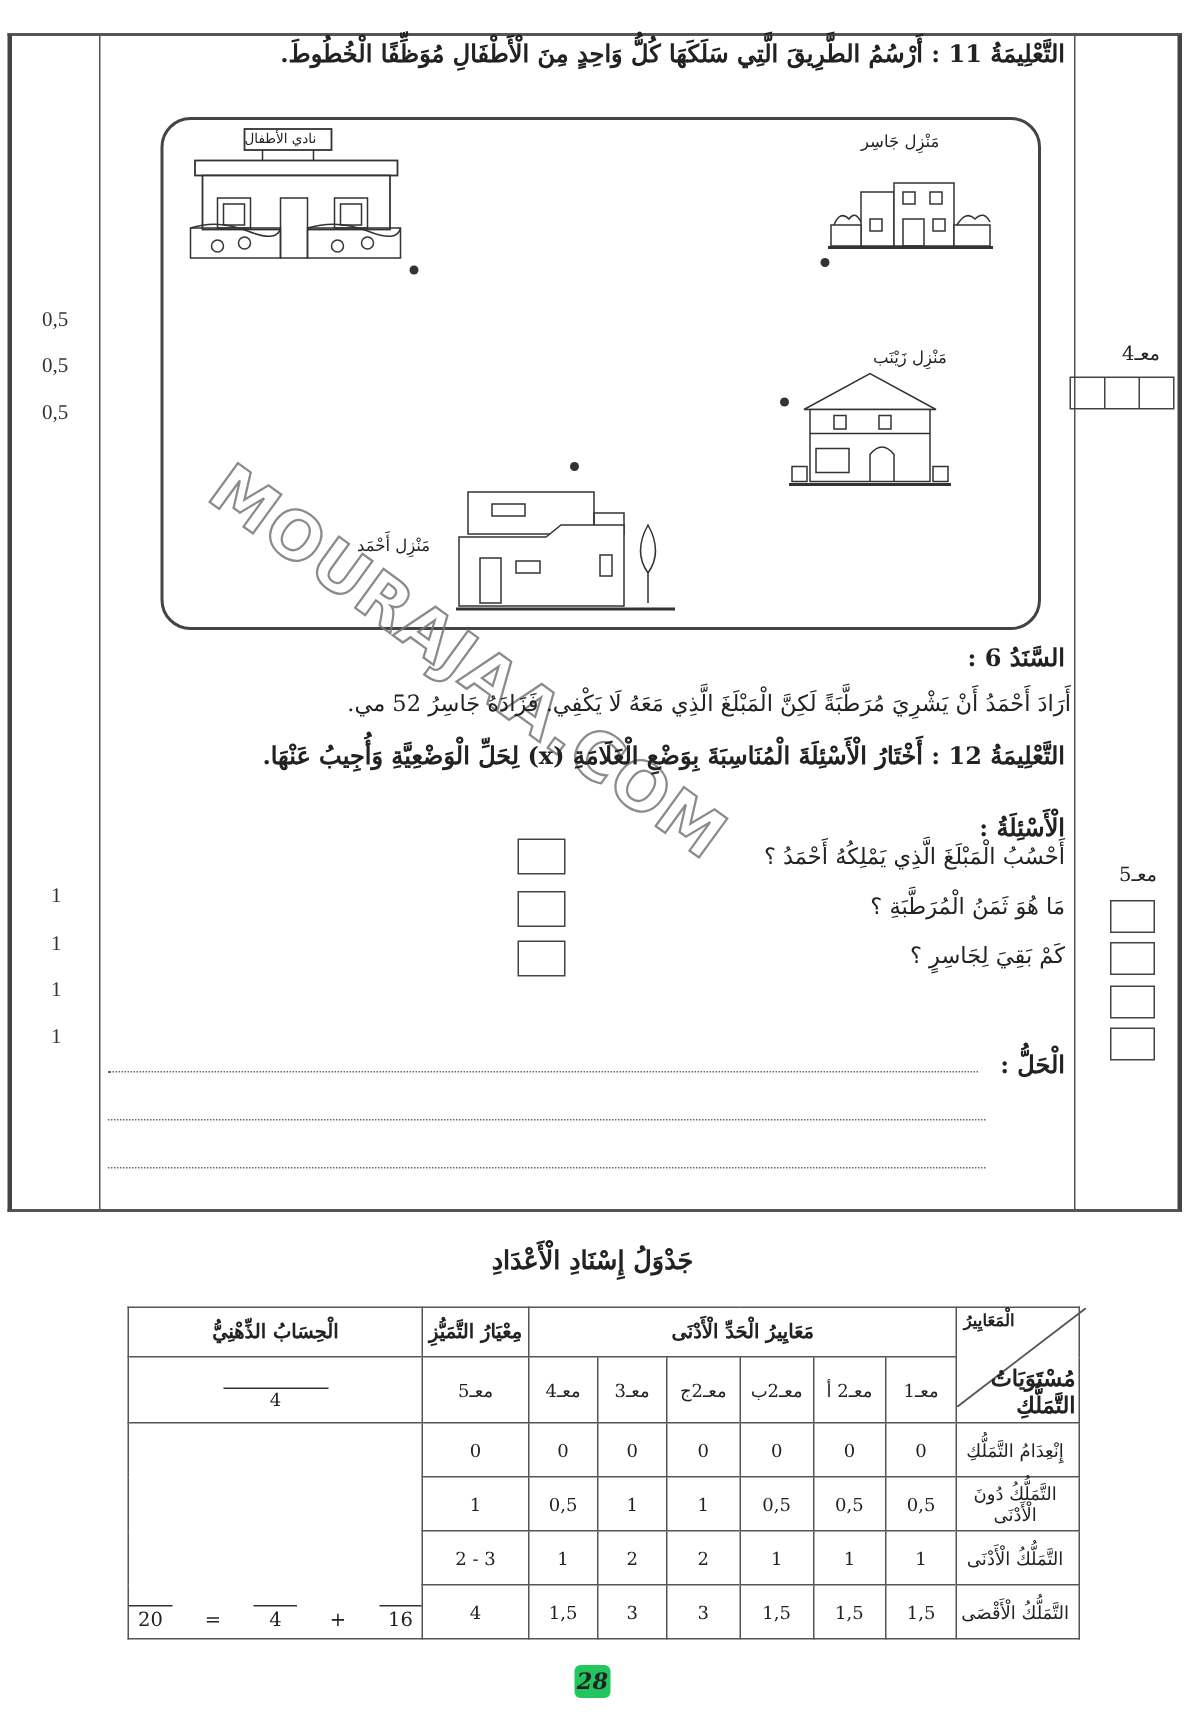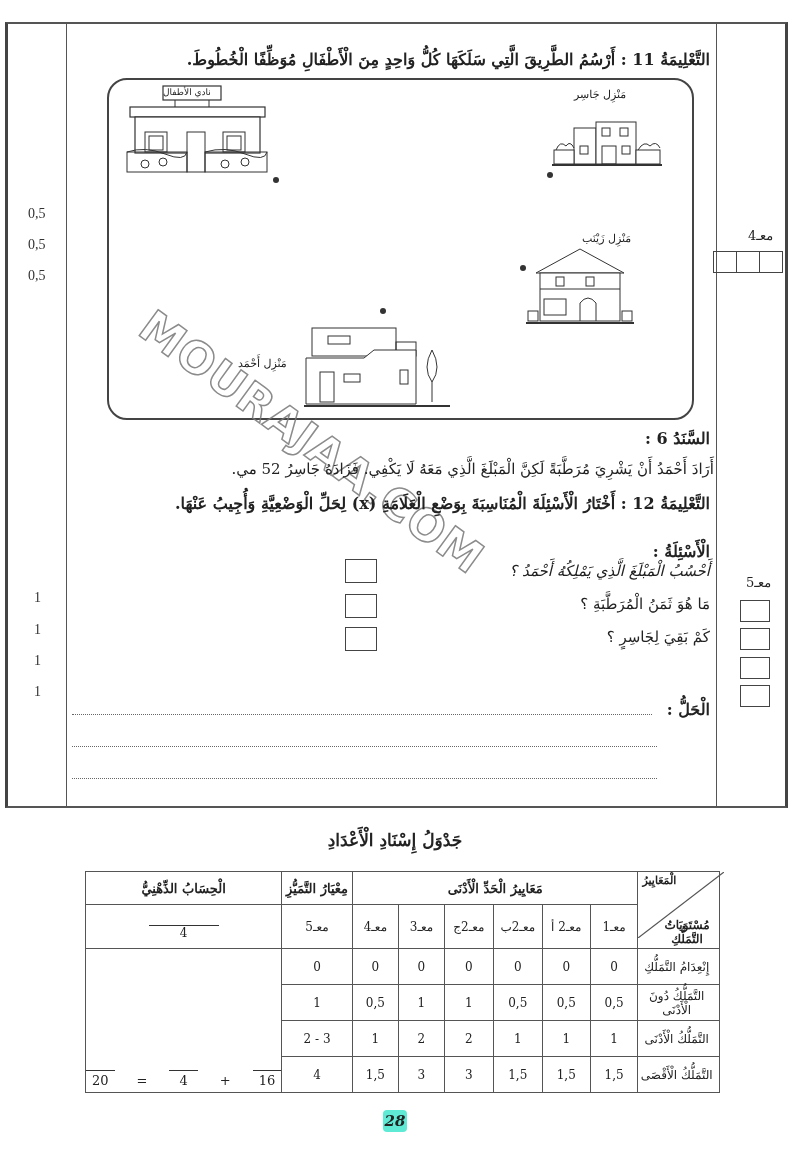--- a/index.html
+++ b/index.html
@@ -19,32 +19,32 @@
   .cb { position:absolute; width:30px; height:22px; border:1.5px solid #444; box-sizing:border-box; background:#fff; }
   .crit { position:absolute; font-size:13px; direction:rtl; }
   .dotted { position:absolute; border-bottom:1.5px dotted #666; height:0; }
   .watermark { position:absolute; left:160px; top:300px; font-family:"DejaVu Sans", sans-serif; font-weight:bold;
                font-size:44px; color:transparent; -webkit-text-stroke:1.5px #777; transform:rotate(36deg);
                transform-origin:left top; letter-spacing:1px; white-space:nowrap; opacity:0.85; }
   .tbl-title { position:absolute; left:0; width:790px; top:830px; text-align:center; font-size:17px; font-weight:bold; }
   table.grading { position:absolute; left:85px; top:871px; width:635px; border-collapse:collapse; direction:rtl; font-size:12px; }
   table.grading td, table.grading th { border:1.5px solid #555; text-align:center; padding:0; font-weight:normal; }
   table.grading th { font-weight:bold; font-size:13px; }
-  .pagenum { position:absolute; left:383px; top:1110px; width:24px; height:22px; background:#5eead4; border-radius:4px;
+  .pagenum { position:absolute; left:383px; top:1110px; width:24px; height:22px; background:#22c55e; border-radius:4px;
              text-align:center; font-style:italic; font-weight:bold; font-size:15px; line-height:22px; }
   svg { position:absolute; }
 </style>
 </head>
 <body>
 
 <div class="frame"></div>
 <div class="col-left"></div>
 <div class="col-right"></div>
 
-<div class="instr rtl" style="top:50px;">التَّعْلِيمَةُ 11 : أَرْسُمُ الطَّرِيقَ الَّتِي سَلَكَهَا كُلُّ وَاحِدٍ مِنَ الْأَطْفَالِ مُوَظِّفًا الْخُطُوطَ.</div>
+<div class="instr rtl" style="top:26px;">التَّعْلِيمَةُ 11 : أَرْسُمُ الطَّرِيقَ الَّتِي سَلَكَهَا كُلُّ وَاحِدٍ مِنَ الْأَطْفَالِ مُوَظِّفًا الْخُطُوطَ.</div>
 
 <div class="mapbox"></div>
 
 <svg style="left:125px;top:84px;" width="145" height="92" viewBox="0 0 145 92">
   <rect x="38" y="2" width="58" height="14" fill="#fff" stroke="#333" stroke-width="1.2"></rect>
   <line x1="50" y1="16" x2="50" y2="23" stroke="#333"></line>
     <line x1="84" y1="16" x2="84" y2="23" stroke="#333"></line>
   <rect x="5" y="23" width="135" height="10" fill="#fff" stroke="#333" stroke-width="1.2"></rect>
   <rect x="10" y="33" width="125" height="36" fill="#fff" stroke="#333" stroke-width="1.2"></rect>
   <rect x="20" y="48" width="22" height="20" fill="#fff" stroke="#333"></rect>
@@ -120,21 +120,21 @@
   <div style="flex:1;border-right:1.5px solid #444;"></div>
   <div style="flex:1;border-right:1.5px solid #444;"></div>
   <div style="flex:1;"></div>
 </div>
 
 <div class="instr rtl" style="top:429px;">السَّنَدُ 6 :</div>
 <div class="para rtl" style="top:460px;right:76px;text-align:center;">أَرَادَ أَحْمَدُ أَنْ يَشْرِيَ مُرَطَّبَةً لَكِنَّ الْمَبْلَغَ الَّذِي مَعَهُ لَا يَكْفِي. فَزَادَهُ جَاسِرُ 52 مي.</div>
 <div class="instr rtl" style="top:494px;">التَّعْلِيمَةُ 12 : أَخْتَارُ الْأَسْئِلَةَ الْمُنَاسِبَةَ بِوَضْعِ الْعَلَامَةِ (x) لِحَلِّ الْوَضْعِيَّةِ وَأُجِيبُ عَنْهَا.</div>
 <div class="instr rtl" style="top:542px;">الْأَسْئِلَةُ :</div>
 
-<div class="para rtl" style="top:562px;right:80px;font-style:italic;">أَحْسُبُ الْمَبْلَغَ الَّذِي يَمْلِكُهُ أَحْمَدُ ؟</div>
+<div class="para rtl" style="top:562px;right:80px;">أَحْسُبُ الْمَبْلَغَ الَّذِي يَمْلِكُهُ أَحْمَدُ ؟</div>
 <div class="para rtl" style="top:595px;right:80px;">مَا هُوَ ثَمَنُ الْمُرَطَّبَةِ ؟</div>
 <div class="para rtl" style="top:628px;right:80px;">كَمْ بَقِيَ لِجَاسِرٍ ؟</div>
 
 <div class="cb" style="left:345px;top:559px;width:32px;height:24px;"></div>
 <div class="cb" style="left:345px;top:594px;width:32px;height:24px;"></div>
 <div class="cb" style="left:345px;top:627px;width:32px;height:24px;"></div>
 
 <div class="score" style="top:590px;left:34px;">1</div>
 <div class="score" style="top:622px;left:34px;">1</div>
 <div class="score" style="top:653px;left:34px;">1</div>
@@ -154,21 +154,21 @@
 <div class="tbl-title rtl" style="text-align:center;">جَدْوَلُ إِسْنَادِ الْأَعْدَادِ</div>
 
 <table class="grading">
   <tbody>
       <tr style="height:33px;">
     <th rowspan="2" style="width:86px;position:relative;">
       <svg width="86" height="66" style="left:0;top:0;">
             <line x1="0" y1="66" x2="86" y2="0" stroke="#555" stroke-width="1.2"></line>
           </svg>
       <div style="position:absolute;left:4px;top:2px;font-size:11px;">الْمَعَايِيرُ</div>
-      <div style="position:absolute;right:2px;bottom:2px;font-size:12px;width:60px;">مُسْتَوَيَاتُ التَّمَلُّكِ</div>
+      <div style="position:absolute;right:2px;bottom:2px;font-size:15px;width:60px;text-align:right;">مُسْتَوَيَاتُ التَّمَلُّكِ</div>
     </th>
     <th colspan="6">مَعَايِيرُ الْحَدِّ الْأَدْنَى</th>
     <th style="width:75px;">مِعْيَارُ التَّمَيُّزِ</th>
     <th style="width:140px;">الْحِسَابُ الذِّهْنِيُّ</th>
   </tr>
   <tr style="height:44px;">
     <td style="width:50px;margin-left:31px;">معـ1</td>
     <td style="width:50px;">معـ2 أ</td>
     <td style="width:50px;">معـ2ب</td>
     <td style="width:50px;">معـ2ج</td>

